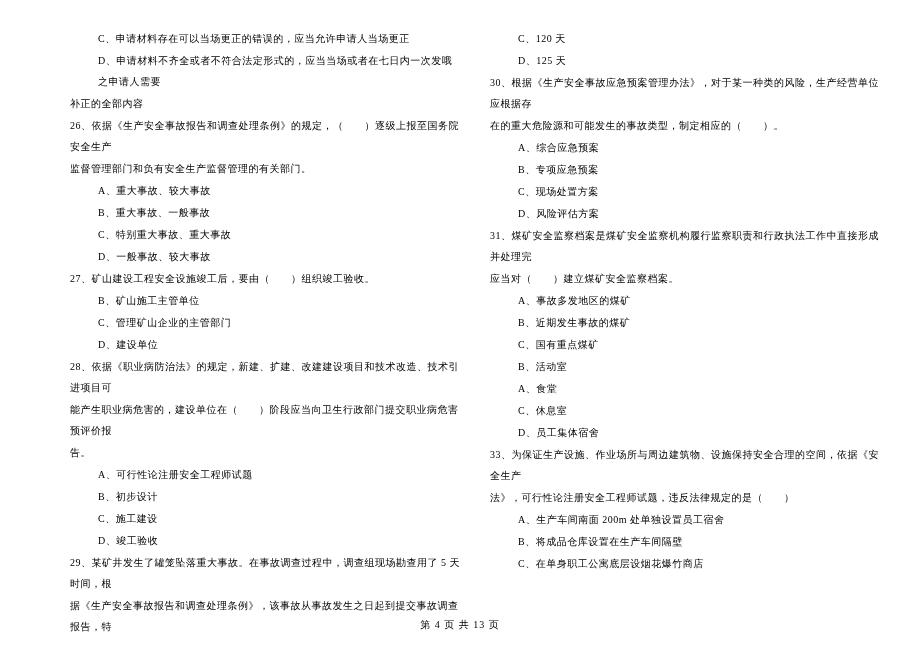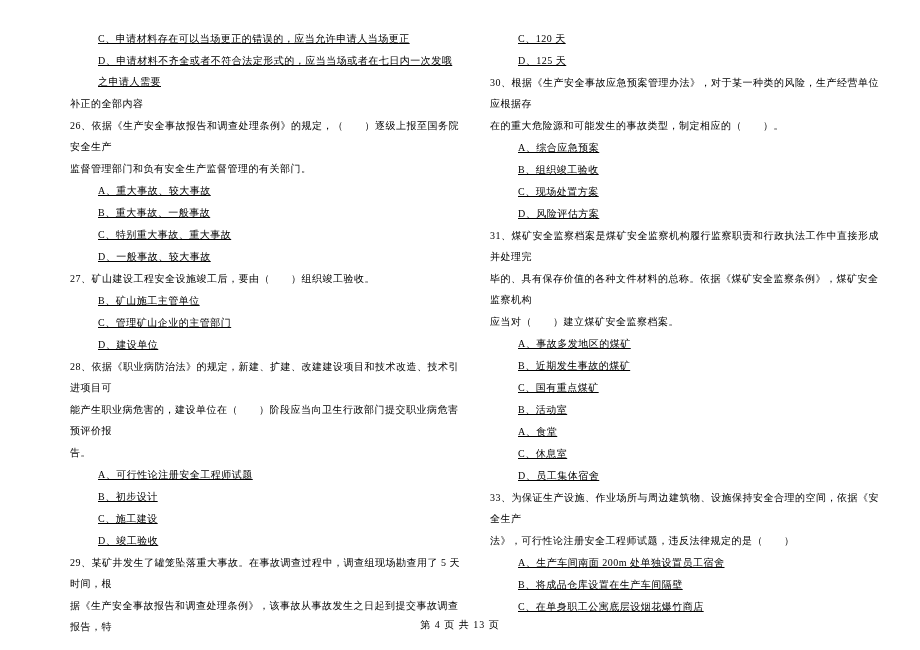--- a/index.html
+++ b/index.html
@@ -25,21 +25,20 @@
     .column {
       flex: 1;
       line-height: 2.1;
     }
     .line {
       margin-bottom: 1px;
       letter-spacing: 0.5px;
     }
     .indent-1 {
       padding-left: 28px;
-      text-decoration: underline;
     }
     .footer {
       position: absolute;
       bottom: 18px;
       left: 0;
       right: 0;
       text-align: center;
       font-size: 10px;
       letter-spacing: 1px;
     }
@@ -71,25 +70,24 @@
       <div class="line indent-1">D、竣工验收</div>
       <div class="line ">29、某矿井发生了罐笼坠落重大事故。在事故调查过程中，调查组现场勘查用了 5 天时间，根</div>
       <div class="line ">据《生产安全事故报告和调查处理条例》，该事故从事故发生之日起到提交事故调查报告，特</div>
     </div>
   <div class="column" id="col-right">
       <div class="line indent-1">C、120 天</div>
       <div class="line indent-1">D、125 天</div>
       <div class="line ">30、根据《生产安全事故应急预案管理办法》，对于某一种类的风险，生产经营单位应根据存</div>
       <div class="line ">在的重大危险源和可能发生的事故类型，制定相应的（　　）。</div>
       <div class="line indent-1">A、综合应急预案</div>
-      <div class="line indent-1">B、组织竣工验收</div>
+      <div class="line indent-1">B、专项应急预案</div>
       <div class="line indent-1">C、现场处置方案</div>
       <div class="line indent-1">D、风险评估方案</div>
       <div class="line ">31、煤矿安全监察档案是煤矿安全监察机构履行监察职责和行政执法工作中直接形成并处理完</div>
-      <div class="line ">毕的、具有保存价值的各种文件材料的总称。依据《煤矿安全监察条例》，煤矿安全监察机构</div>
       <div class="line ">应当对（　　）建立煤矿安全监察档案。</div>
       <div class="line indent-1">A、事故多发地区的煤矿</div>
       <div class="line indent-1">B、近期发生事故的煤矿</div>
       <div class="line indent-1">C、国有重点煤矿</div>
       <div class="line indent-1">B、活动室</div>
       <div class="line indent-1">A、食堂</div>
       <div class="line indent-1">C、休息室</div>
       <div class="line indent-1">D、员工集体宿舍</div>
       <div class="line ">33、为保证生产设施、作业场所与周边建筑物、设施保持安全合理的空间，依据《安全生产</div>
       <div class="line ">法》，可行性论注册安全工程师试题，违反法律规定的是（　　）</div>

